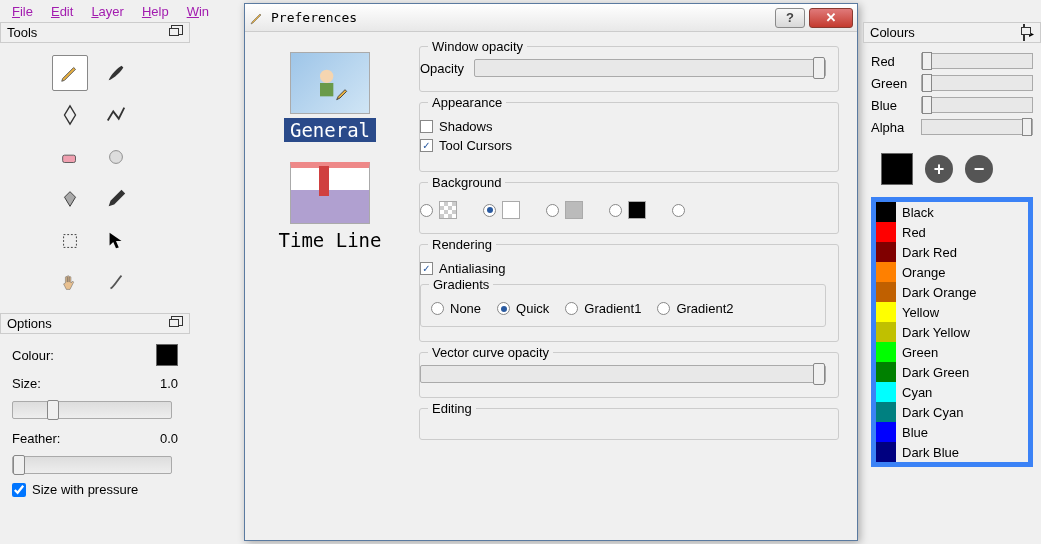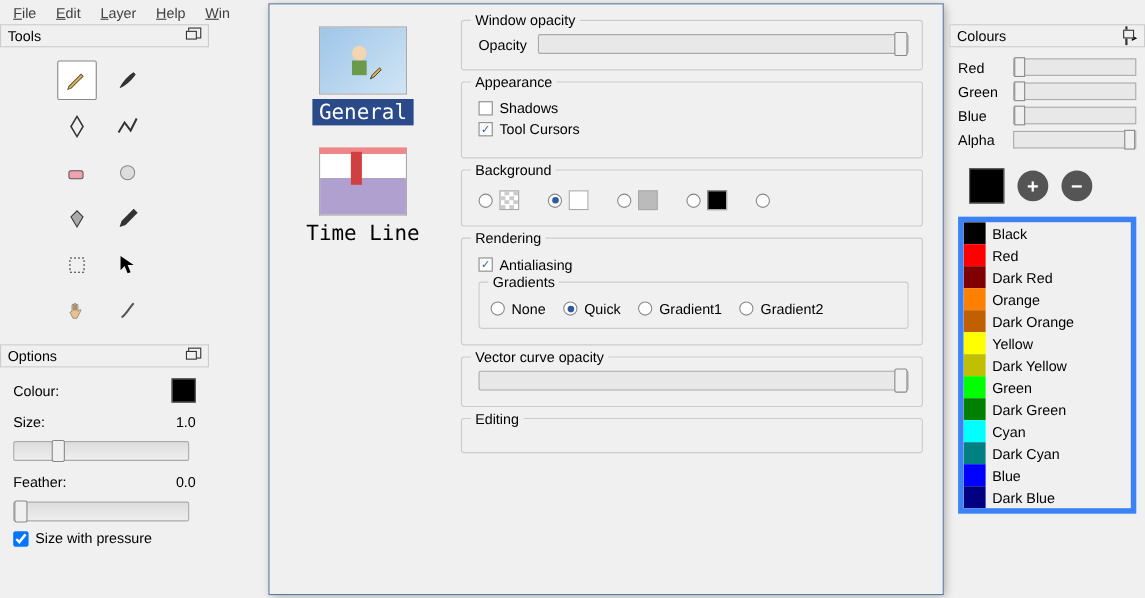--- a/index.html
+++ b/index.html
@@ -1,20 +1,20 @@
 <!DOCTYPE html>
 <html><head>
 <meta charset="utf-8">
 <style>
 * { box-sizing: border-box; margin: 0; padding: 0; font-family: "Segoe UI", Tahoma, sans-serif; font-size: 13px; }
 body { background: #f0f0f0; width: 1041px; height: 544px; overflow: hidden; position: relative; }
 
 
 .menubar { display: flex; background: #f0f0f0; height: 22px; align-items: center; padding-left: 4px; gap: 2px; }
-.menubar span { padding: 2px 8px; color: #404040; }
+.menubar span { padding: 2px 8px; color: #a21caf; }
 .menubar span u { text-decoration: underline; }
 
 
 .left-col { position: absolute; left: 0; top: 22px; width: 190px; }
 .panel-title { background: #f0f0f0; border: 1px solid #ccc; padding: 2px 6px; display: flex; justify-content: space-between; align-items: flex-start; font-size: 13px; }
 .panel-title .restore-icon { width: 12px; height: 10px; border: 1px solid #333; position: relative; }
 .panel-title .restore-icon::before { content: ""; position: absolute; width: 8px; height: 6px; border: 1px solid #333; background: #f0f0f0; left: -3px; top: 2px; }
 
 .tools-grid { display: grid; grid-template-columns: repeat(2, 40px); gap: 6px; padding: 12px 28px; justify-content: center; }
 .tool-btn { width: 36px; height: 36px; display: flex; align-items: center; justify-content: center; border: 1px solid transparent; border-radius: 2px; }
@@ -38,21 +38,21 @@
 .titlebar .winbtn.close { width: 44px; background: linear-gradient(to bottom, #e07a7a, #c43a2e); color: #fff; border-color: #8a3a30; }
 
 .dialog-body { display: flex; height: calc(100% - 28px); }
 .dialog-nav { width: 170px; padding: 20px 8px; display: flex; flex-direction: column; gap: 20px; align-items: center; }
 .nav-item { display: flex; flex-direction: column; align-items: center; gap: 4px; cursor: pointer; }
 .nav-item .thumb-img { width: 80px; height: 62px; border: 1px solid #aaa; background: #fff; position: relative; display:flex; align-items:center; justify-content:center; }
 .nav-item .lbl { font-family: "SimSun", monospace; font-size: 19px; padding: 1px 6px; }
 .nav-item.selected .lbl { background: #2a4a8a; color: #fff; }
 
 .dialog-content { flex: 1; padding: 14px 18px 14px 4px; overflow: hidden; font-family: "SimSun", monospace; }
-.group { border: 1px solid #ccc; border-radius: 3px; padding: 12px 12px 14px 15px; margin-bottom: 10px; position: relative; }
+.group { border: 1px solid #ccc; border-radius: 3px; padding: 12px 12px 14px 0; margin-bottom: 10px; position: relative; }
 .group-title { position: absolute; top: -8px; left: 8px; background: #f0f0f0; padding: 0 4px; font-size: 13px; }
 .hslider { height: 18px; background: #e8e8e8; border: 1px solid #aaa; border-radius: 2px; position: relative; flex: 1; }
 .hslider .thumb { position: absolute; width: 12px; height: 22px; background: #f0f0f0; border: 1px solid #888; top: -3px; border-radius: 2px; }
 .row { display: flex; align-items: center; gap: 10px; }
 .chk { display: flex; align-items: center; gap: 6px; margin: 4px 0; }
 .chk .box { width: 13px; height: 13px; border: 1px solid #888; background: #fff; display: flex; align-items: center; justify-content: center; font-size: 10px; color: #2a5aa0; }
 .radio-row { display: flex; gap: 26px; align-items: center; margin-top: 6px; }
 .radio { width: 13px; height: 13px; border: 1px solid #888; border-radius: 50%; background: #fff; display: flex; align-items: center; justify-content: center; }
 .radio.sel::after { content: ""; width: 6px; height: 6px; background: #2a5aa0; border-radius: 50%; }
 .bg-opt { display: flex; align-items: center; gap: 6px; }
@@ -179,20 +179,28 @@
         <div class="thumb" style="left:0"></div>
       </div>
     <div class="checkbox">
       <input type="checkbox" checked="" style="">
       <span>Size with pressure</span>
     </div>
   </div>
 </div>
 
 <div class="dialog">
+  <div class="titlebar">
+    <svg class="ico" viewBox="0 0 16 16">
+        <path d="M2 14l2-1 8-8-1-1-8 8z" fill="#e8b040" stroke="#555" stroke-width="0.5"></path>
+      </svg>
+    <span class="title">Preferences</span>
+    <div class="winbtn">?</div>
+    <div class="winbtn close">✕</div>
+  </div>
   <div class="dialog-body">
     <div class="dialog-nav">
       <div class="nav-item selected">
         <div class="thumb-img" style="background:linear-gradient(135deg,#9ec5e8,#d0e5f5)">
             <svg width="40" height="40" viewBox="0 0 24 24">
               <circle cx="10" cy="8" r="4" fill="#f5d5b0"></circle>
               <rect x="6" y="12" width="8" height="8" fill="#6a9a4a"></rect>
               <path d="M16 22l2-1 4-4-1-1-4 4z" fill="#e8b040" stroke="#333" stroke-width="0.5"></path>
             </svg>
           </div>

